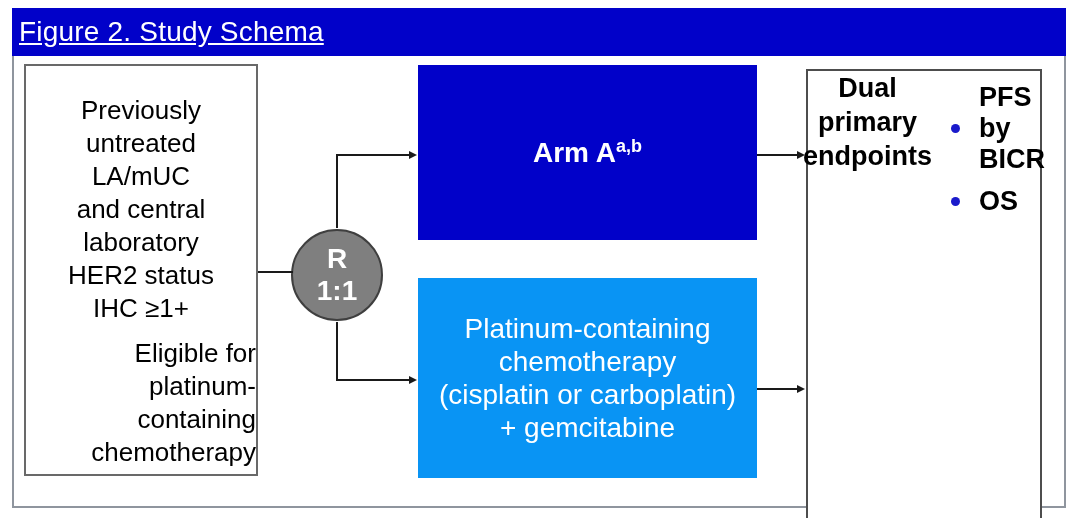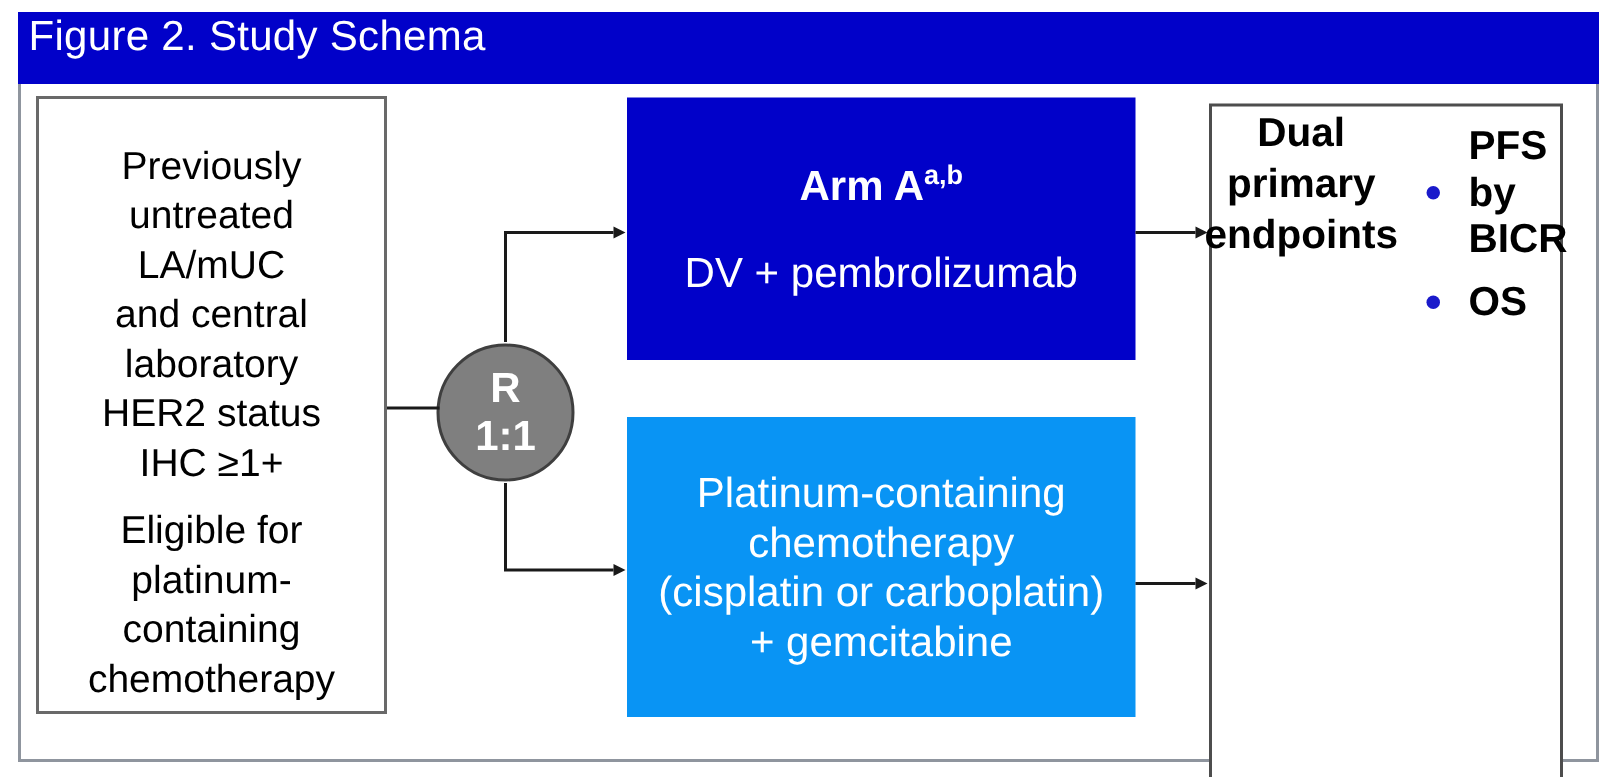--- a/index.html
+++ b/index.html
@@ -14,29 +14,29 @@
     position:relative;width:1080px;height:518px;background:#fff;overflow:hidden;
     font-family:"Liberation Sans","DejaVu Sans",sans-serif;color:#000;
   }
   .frame{
     position:absolute;left:12px;top:8px;width:1054px;height:500px;
     border:2px solid #8F959E;box-sizing:border-box;background:#fff;
   }
   .titlebar{
     position:absolute;left:12px;top:8px;width:1054px;height:48px;
     background:var(--header_blue);box-sizing:border-box;
-    display:flex;padding-left:7px;
-    color:#fff;font-size:28px;letter-spacing:0.2px;
+    display:flex;align-items:center;padding-left:7px;
+    color:#fff;font-size:28px;letter-spacing:0.2px;text-decoration:underline;
   }
   .pop-box{
     position:absolute;left:24px;top:64px;width:234px;height:412px;
     border:2px solid #696969;box-sizing:border-box;background:#fff;
     text-align:center;font-size:26px;line-height:33px;padding-top:28px;
   }
-  .pop-box .para2{margin-top:12px;}
+  .pop-box .para2{margin-top:12px;text-align:right;}
   .rand-circle{
     position:absolute;left:291px;top:229px;width:92px;height:92px;
     border-radius:50%;background:var(--randomization_gray);
     border:2px solid #3F3F3F;box-sizing:border-box;
     display:flex;align-items:center;justify-content:center;text-align:center;
     color:#fff;font-weight:bold;font-size:28px;line-height:32px;
   }
   .arm{
     position:absolute;left:418px;width:339px;box-sizing:border-box;
     display:flex;flex-direction:column;justify-content:center;
@@ -77,21 +77,20 @@
     <div class="para1">Previously<br>untreated<br>LA/mUC<br>and central<br>laboratory<br>HER2 status<br>IHC ≥1+</div>
     <div class="para2">Eligible for<br>platinum-<br>containing<br>chemotherapy</div>
   </div>
 
   <div class="rand-circle">
     <div>R<br>1:1</div>
   </div>
 
   <div class="arm arm-a">
     <div class="arm-title"><span>Arm A</span><sup class="sup">a,b</sup></div>
-    <div class="arm-body">DV + pembrolizumab</div>
   </div>
 
   <div class="arm arm-b">
     <div class="arm-body">Platinum-containing<br>chemotherapy<br>(cisplatin or carboplatin)<br>+ gemcitabine</div>
   </div>
 
   <div class="endpoints">
     <div class="ep-heading">Dual primary<br>endpoints</div>
     <ul class="ep-list">
       <li class="ep-item">

